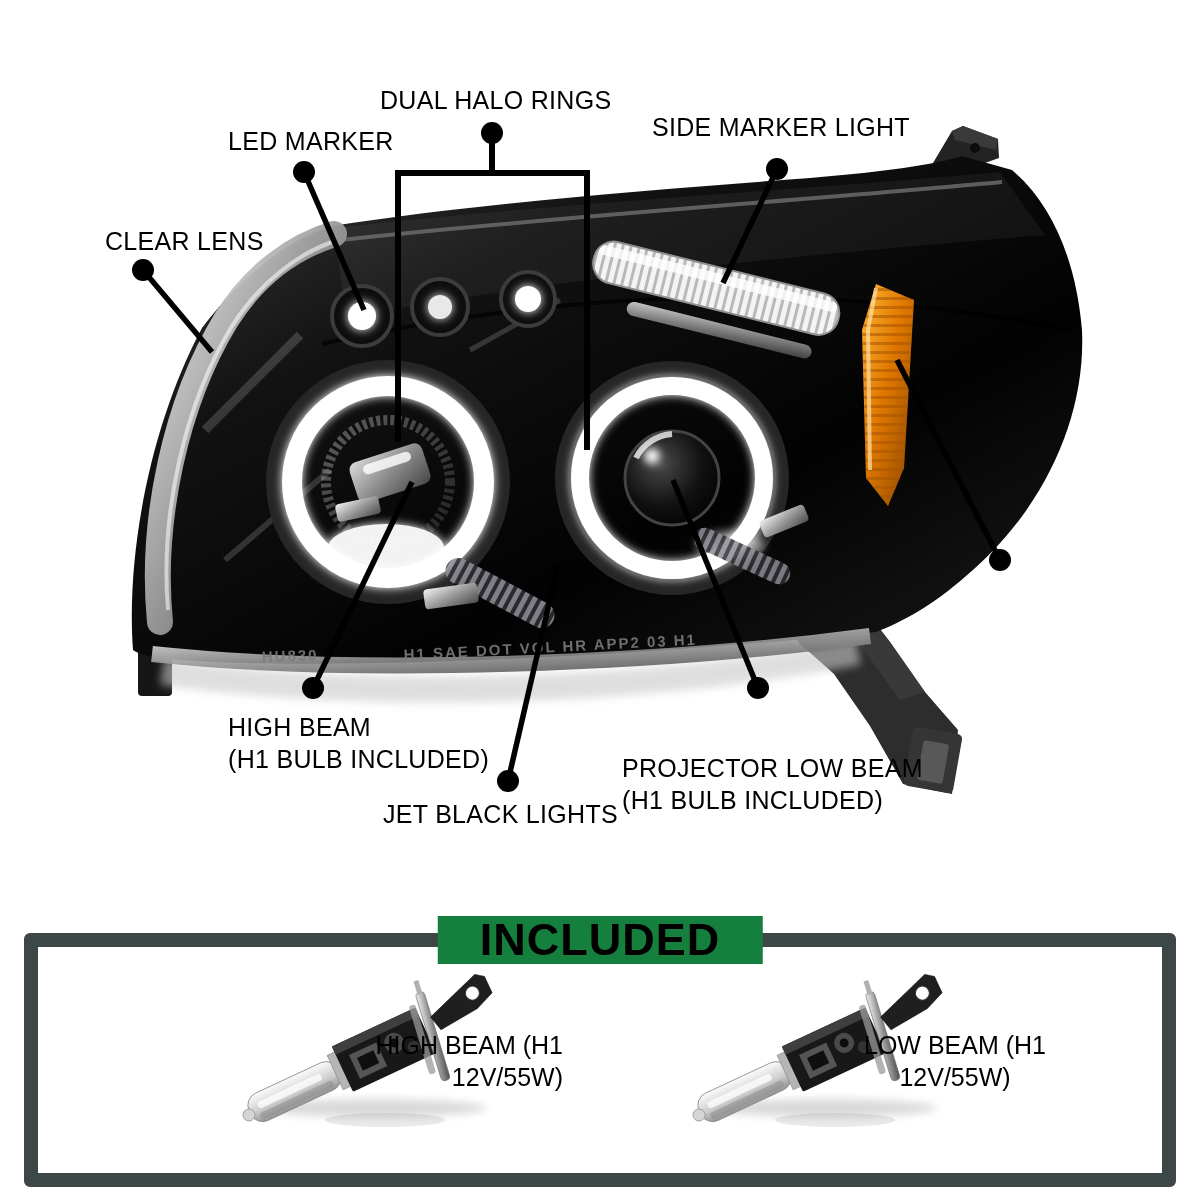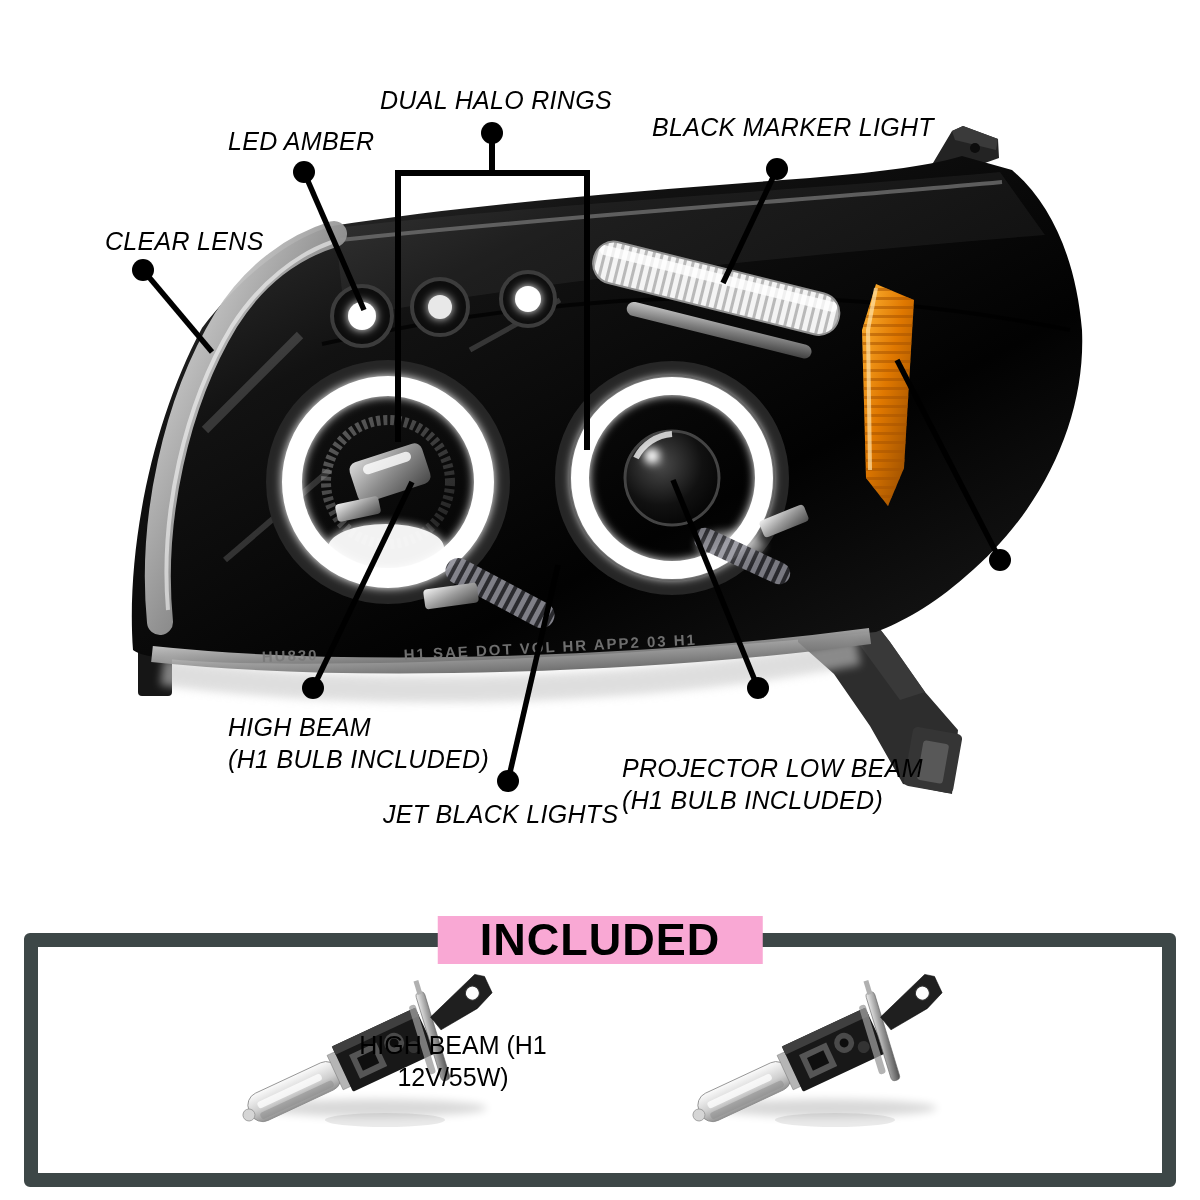--- a/index.html
+++ b/index.html
@@ -5,29 +5,29 @@
   html,body{margin:0;padding:0;background:#ffffff;}
   .stage{
     position:relative;width:1200px;height:1200px;background:#ffffff;overflow:hidden;
     font-family:"Liberation Sans",sans-serif;color:#000;
   }
   .art{position:absolute;left:0;top:0;width:1200px;height:1200px;}
   .label{
     position:absolute;font:400 25px/32px "Liberation Sans",sans-serif;
     color:#000;white-space:nowrap;letter-spacing:.3px;
   }
-  .label .ln{display:block;font-style:italic;}
+  .label .ln{display:block;}
   
   .frame{
     position:absolute;left:24px;top:933px;width:1152px;height:254px;
     box-sizing:border-box;border:14px solid #3d4747;border-radius:6px;background:#fff;
   }
   .frame-title{
     position:absolute;left:50%;top:916px;transform:translateX(-50%);
-    background:#f9a8d4;padding:0 42px;
+    background:#15803d;padding:0 42px;
     font:700 45px/48px "Liberation Sans",sans-serif;letter-spacing:1px;color:#000;
     z-index:3;
   }
   .bulb-svg{position:absolute;width:300px;height:160px;}
   .item-label{
     position:absolute;width:220px;text-align:center;
     font:400 25px/32px "Liberation Sans",sans-serif;color:#000;
   }
 </style>
 </head>
@@ -230,27 +230,27 @@
         <line x1="508" y1="781" x2="558" y2="565"></line>
           <circle cx="508" cy="781" r="11" stroke="none"></circle>
       </g>
     </g>
   </svg>
 
   <div class="label" style="left:62px;top:225px;margin-left:43px;">
       <span class="ln">CLEAR LENS</span>
     </div>
   <div class="label" style="left:228px;top:125px;">
-      <span class="ln">LED AMBER</span>
+      <span class="ln">LED MARKER</span>
     </div>
   <div class="label" style="left:380px;top:84px;">
       <span class="ln">DUAL HALO RINGS</span>
     </div>
   <div class="label" style="left:652px;top:111px;">
-      <span class="ln">BLACK MARKER LIGHT</span>
+      <span class="ln">SIDE MARKER LIGHT</span>
     </div>
   <div class="label" style="left:228px;top:711px;">
     <span class="ln">HIGH BEAM</span>
     <span class="ln">(H1 BULB INCLUDED)</span>
   </div>
   <div class="label" style="left:622px;top:713px;margin-top:39px;">
     <span class="ln">PROJECTOR LOW BEAM</span>
     <span class="ln">(H1 BULB INCLUDED)</span>
   </div>
   <div class="label" style="left:383px;top:798px;">
@@ -305,18 +305,22 @@
       <g transform="rotate(8)">
         <rect x="46" y="-36" width="7" height="72" rx="3" fill="#9a9a9a" opacity="0.75"></rect>
         <rect x="56" y="-46" width="9" height="92" rx="4" fill="url(#gRim)" stroke="#666666" stroke-width="0.6"></rect>
         <rect x="58" y="-58" width="5" height="14" fill="#b0b0b0"></rect>
       </g>
       <polygon points="66,-10 124,-30 132,-24 132,-6 112,2 70,6" fill="#1f1f1f" stroke="#000000" stroke-width="0.5"></polygon>
       <circle cx="114" cy="-14" r="7" fill="#fdfdfd" stroke="#333333" stroke-width="1"></circle>
     </g>
   </svg>
 
-  <div class="item-label" style="left:343px;top:1029px;">
+  <div class="item-label" style="left:343px;top:1029px;text-align:right;">
     <span class="ln">HIGH BEAM</span>
     <span class="ln">(H1 12V/55W)</span>
   </div>
+  <div class="item-label" style="left:845px;top:1029px;">
+    <span class="ln">LOW BEAM</span>
+    <span class="ln">(H1 12V/55W)</span>
+  </div>
 
 </div>
 
 </body></html>

